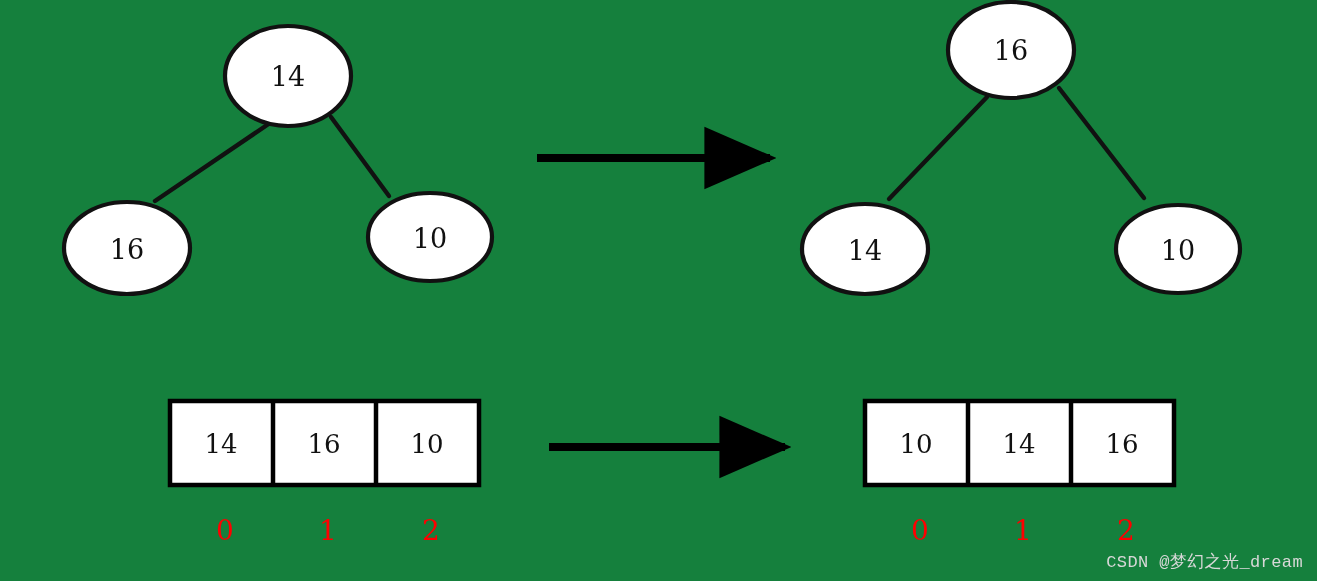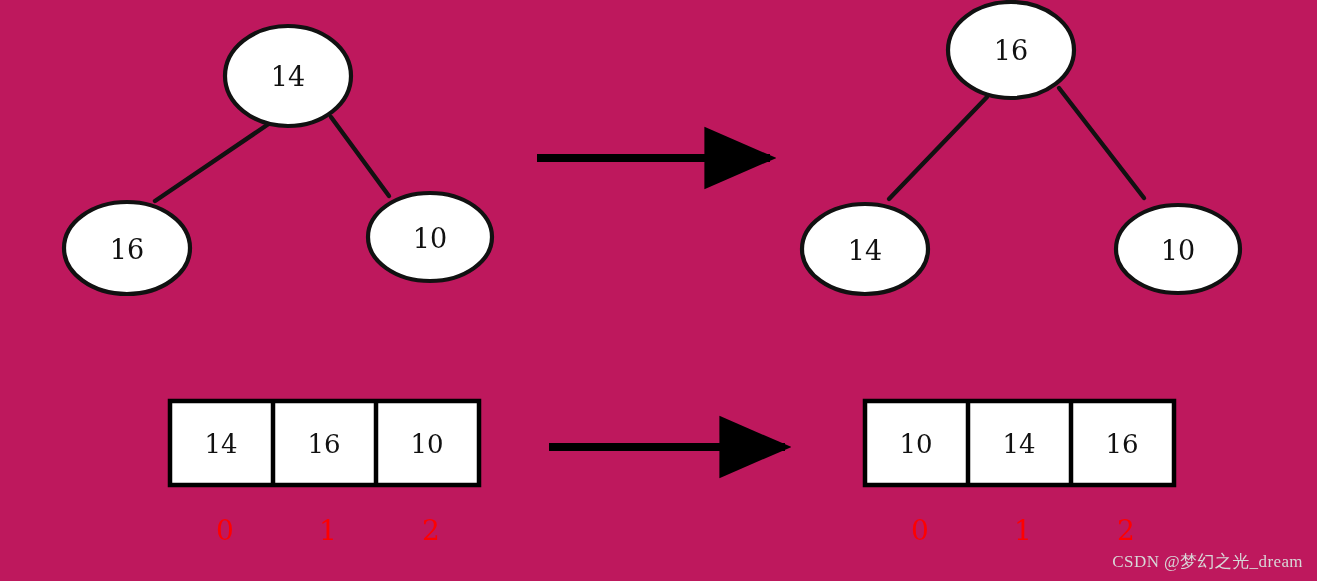--- a/index.html
+++ b/index.html
@@ -7,21 +7,21 @@
     padding: 0;
     background: #ffffff;
   }
   body {
     font-family: "DejaVu Serif", serif;
   }
   #canvas {
     position: relative;
     width: 1317px;
     height: 581px;
-    background: #be185d;
+    background: #15803d;
     overflow: hidden;
   }
   #scene {
     position: absolute;
     left: 0;
     top: 0;
     width: 1317px;
     height: 581px;
   }
   .node-label {
@@ -36,21 +36,21 @@
   }
   .index-label {
     font-family: "DejaVu Serif", serif;
     font-size: 28px;
     fill: #ff0000;
   }
   .watermark {
     position: absolute;
     right: 14px;
     bottom: 8px;
-    font-family: Liberation Serif, serif;
+    font-family: Liberation Mono, monospace;
     font-size: 17px;
     color: #d8d8d8;
     letter-spacing: 0.4px;
     white-space: nowrap;
     user-select: none;
   }
 </style>
 </head>
 <body>
 

